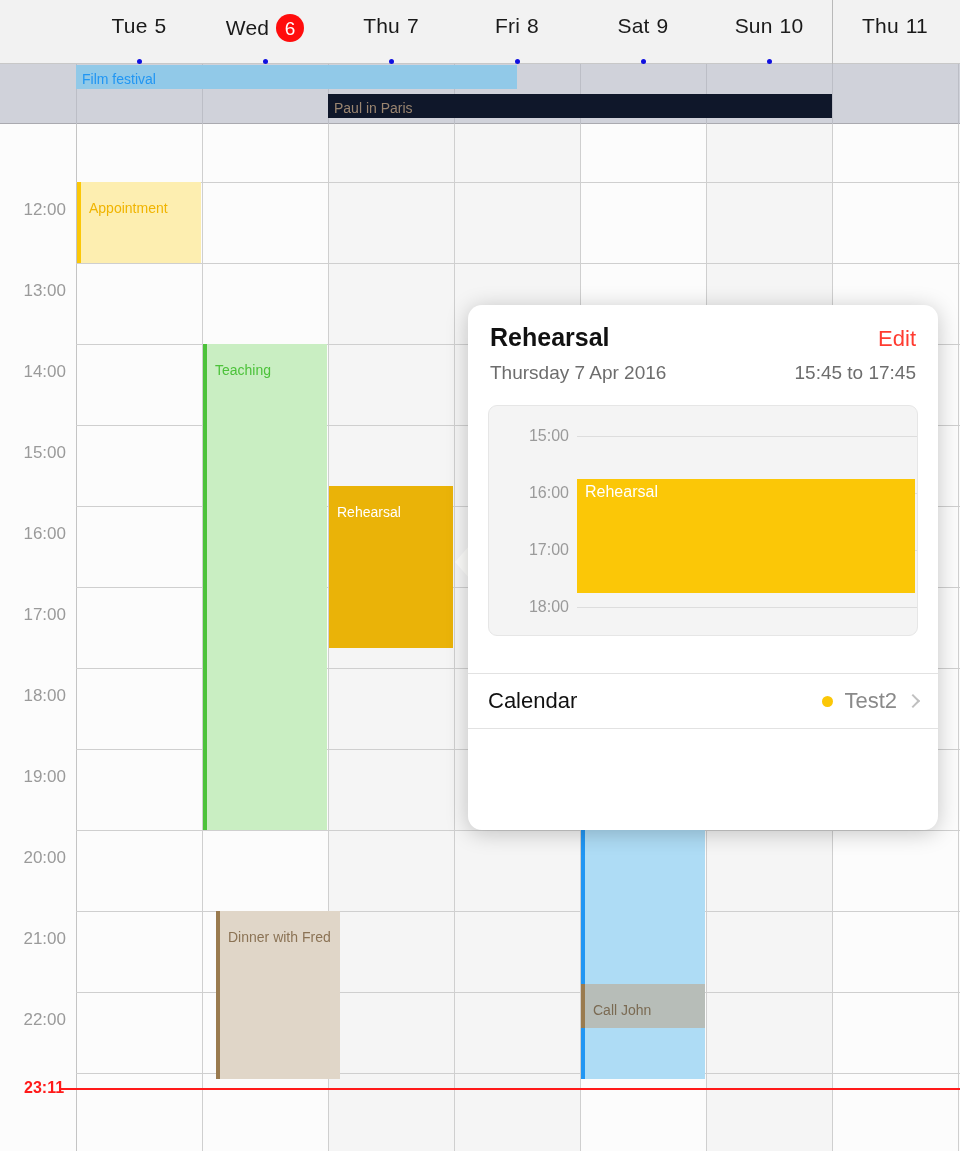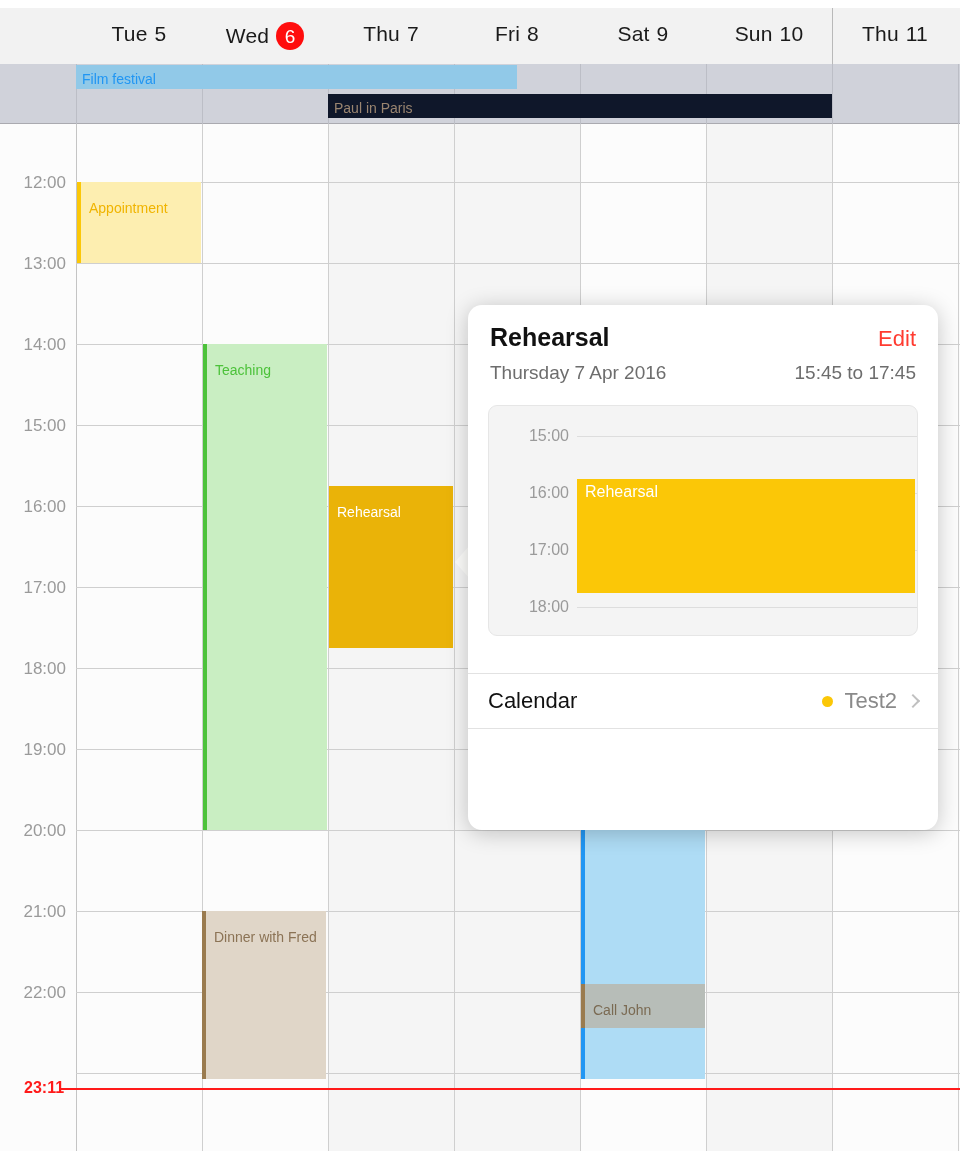--- a/index.html
+++ b/index.html
@@ -6,21 +6,21 @@
   html, body {
     width: 960px; height: 1151px;
     font-family: "Liberation Sans", sans-serif;
     background: #ffffff;
     overflow: hidden;
   }
   #root { position: relative; width: 960px; height: 1151px; }
 
   
   .day-header {
-    position: absolute; left: 0; top: 8px; width: 960px; height: 64px;
+    position: absolute; left: 0; top: 0; width: 960px; height: 64px;
     background: #f2f2f2;
     border-bottom: 1px solid #c8c8c8;
   }
   .day-col-head {
     position: absolute; top: 0; height: 64px;
     display: flex; flex-direction: column; align-items: center;
   }
   .day-label {
     margin-top: 14px;
     font-size: 21px; color: #1a1a1a; letter-spacing: .2px;
@@ -73,20 +73,21 @@
   }
   .hour-line {
     position: absolute; left: 76px; width: 884px; height: 1px;
     background: #cfcfcf;
   }
   .hour-label {
     position: absolute; left: 0; width: 66px;
     text-align: right;
     font-size: 17px; color: #9a9a9a;
     transform: translateY(-9px);
+    margin-top: 27px;
   }
   .col-line {
     position: absolute; top: 0; width: 1px; height: 1027px;
     background: #cfcfcf;
   }
   .shade {
     position: absolute; top: 0; height: 1027px;
     background: rgba(0,0,0,0.028);
   }
 
@@ -300,21 +301,21 @@
       <div class="hour-line" style="top: 949px;"></div>
       <div class="event bar-left" style="left: 77px; width: 124px; top: 58px; height: 81px; background: rgb(253, 238, 176); color: rgb(240, 180, 0); border-left-color: rgb(251, 199, 7);">
         <span class="etitle">Appointment</span>
       </div>
       <div class="event bar-left" style="left: 203px; width: 124px; top: 220px; height: 486px; background: rgb(201, 238, 194); color: rgb(76, 194, 58); border-left-color: rgb(76, 194, 58);">
         <span class="etitle">Teaching</span>
       </div>
       <div class="event" style="left: 329px; width: 124px; top: 361.75px; height: 162px; background: rgb(234, 179, 8); color: rgb(255, 255, 255);">
         <span class="etitle">Rehearsal</span>
       </div>
-      <div class="event bar-left" style="left: 202px; width: 124px; top: 787px; height: 168.48px; background: rgb(224, 214, 200); color: rgb(139, 115, 85); border-left-color: rgb(154, 123, 79);">
+      <div class="event bar-left" style="left: 216px; width: 124px; top: 787px; height: 168.48px; background: rgb(224, 214, 200); color: rgb(139, 115, 85); border-left-color: rgb(154, 123, 79);">
         <span class="etitle">Dinner with Fred</span>
       </div>
       <div class="event bar-left" style="left: 581px; width: 124px; top: 706px; height: 249.48px; background: rgb(174, 220, 245); color: rgb(33, 150, 243); border-left-color: rgb(33, 150, 243);">
         <span class="etitle"></span>
       </div>
       <div class="event bar-left" style="left: 581px; width: 124px; top: 859.9px; height: 44.55px; background: rgb(183, 189, 184); color: rgb(122, 106, 82); border-left-color: rgb(154, 123, 79);">
         <span class="etitle">Call John</span>
       </div>
       <div class="now-line" style="top: 963.847px;"></div>
       <div class="now-tail" style="top: 963.847px;"></div>

